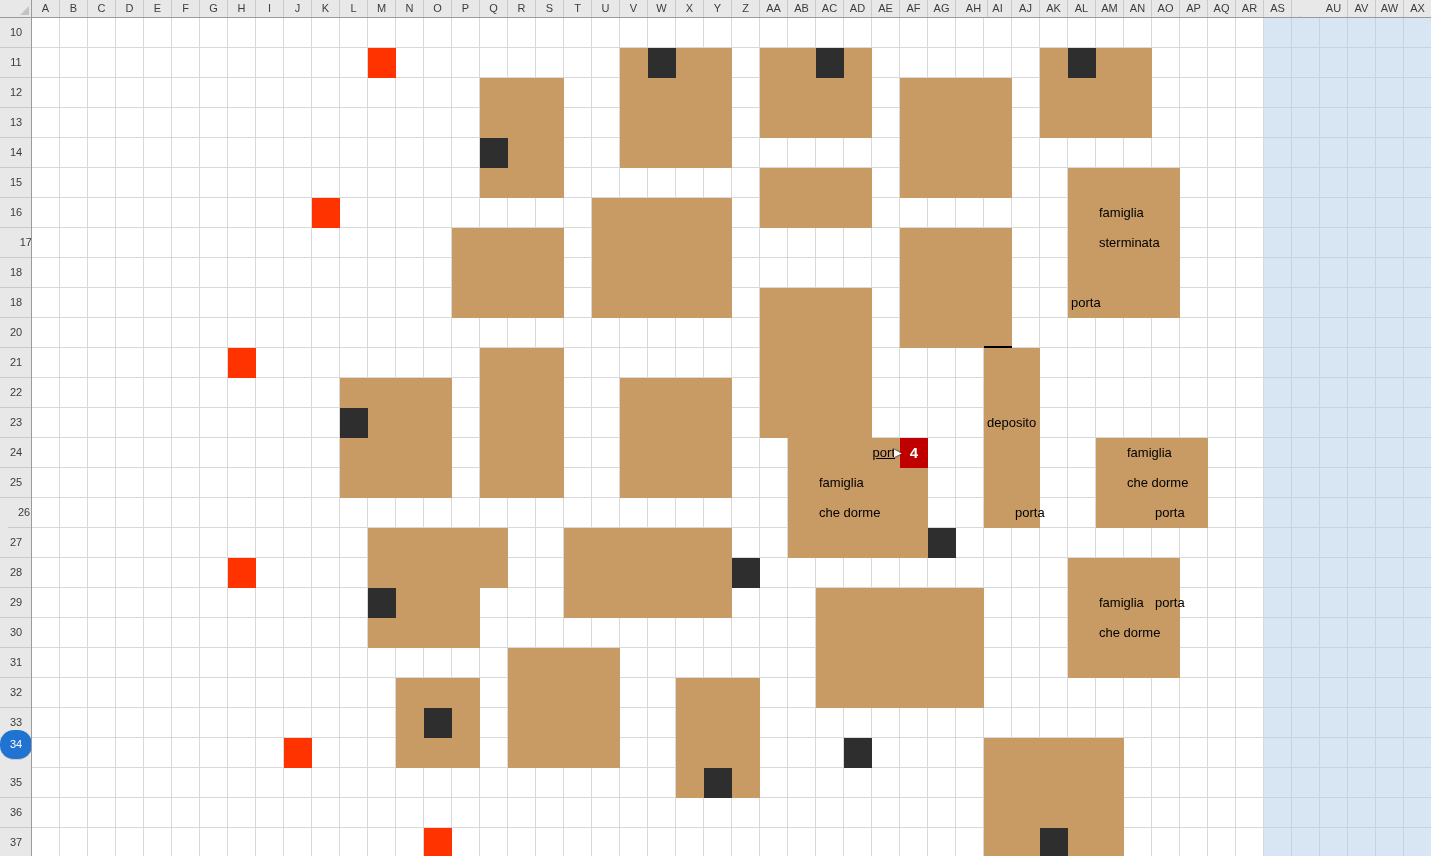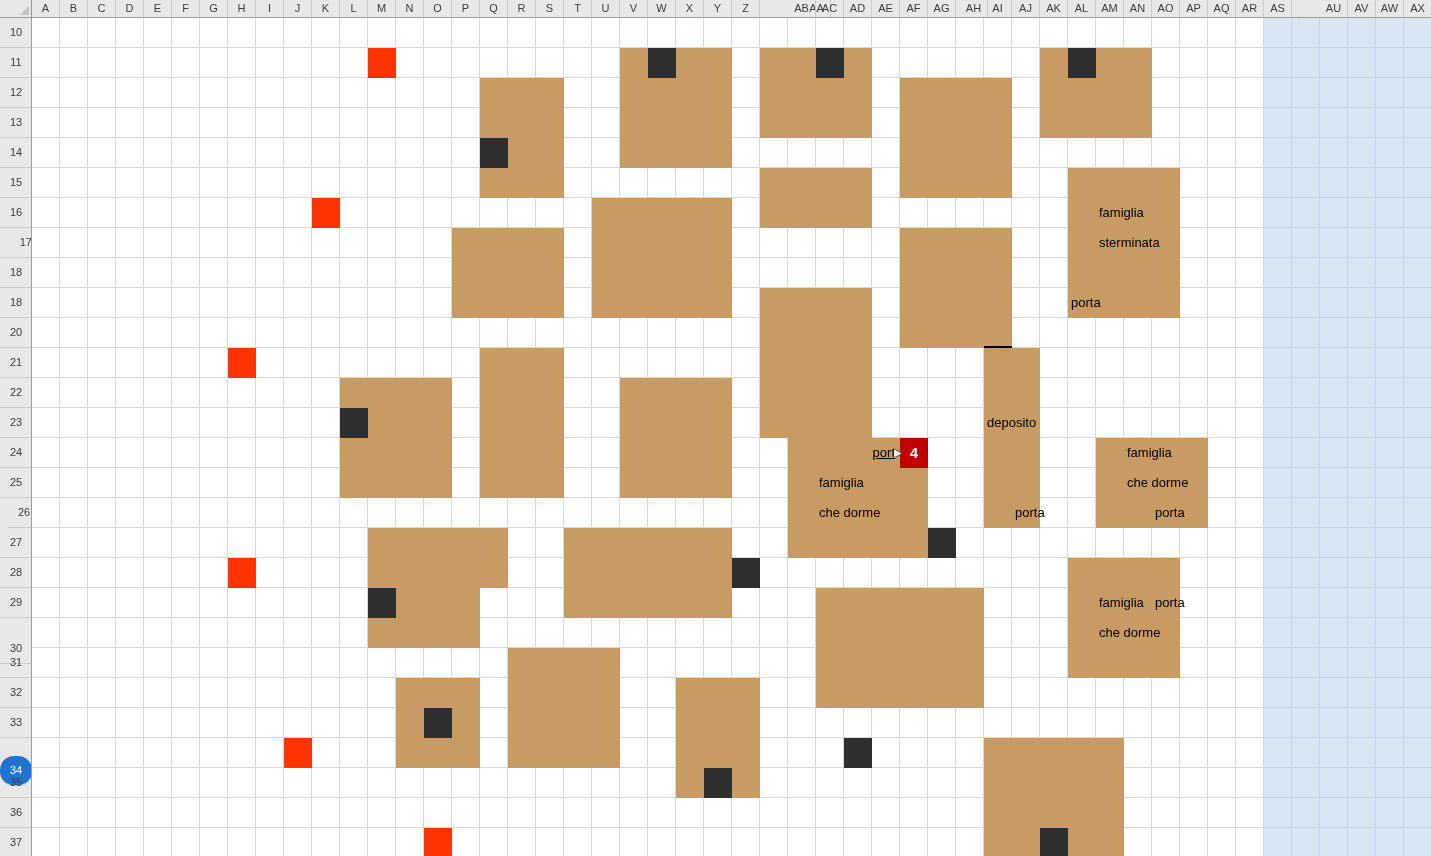--- a/index.html
+++ b/index.html
@@ -58,21 +58,21 @@
       <div class="col-h" style="left: 480px;">Q</div>
       <div class="col-h" style="left: 508px;">R</div>
       <div class="col-h" style="left: 536px;">S</div>
       <div class="col-h" style="left: 564px;">T</div>
       <div class="col-h" style="left: 592px;">U</div>
       <div class="col-h" style="left: 620px;">V</div>
       <div class="col-h" style="left: 648px;">W</div>
       <div class="col-h" style="left: 676px;">X</div>
       <div class="col-h" style="left: 704px;">Y</div>
       <div class="col-h" style="left: 732px;">Z</div>
-      <div class="col-h" style="left: 803px;">AA</div>
+      <div class="col-h" style="left: 760px;">AA</div>
       <div class="col-h" style="left: 788px;">AB</div>
       <div class="col-h" style="left: 816px;">AC</div>
       <div class="col-h" style="left: 844px;">AD</div>
       <div class="col-h" style="left: 872px;">AE</div>
       <div class="col-h" style="left: 900px;">AF</div>
       <div class="col-h" style="left: 928px;">AG</div>
       <div class="col-h" style="left: 960px;">AH</div>
       <div class="col-h" style="left: 984px;">AI</div>
       <div class="col-h" style="left: 1012px;">AJ</div>
       <div class="col-h" style="left: 1040px;">AK</div>
@@ -104,25 +104,25 @@
       <div class="row-h" style="top: 300px;">20</div>
       <div class="row-h" style="top: 330px;">21</div>
       <div class="row-h" style="top: 360px;">22</div>
       <div class="row-h" style="top: 390px;">23</div>
       <div class="row-h" style="top: 420px;">24</div>
       <div class="row-h" style="top: 450px;">25</div>
       <div class="row-h" style="top: 480px; margin-left: 8px;">26</div>
       <div class="row-h" style="top: 510px;">27</div>
       <div class="row-h" style="top: 540px;">28</div>
       <div class="row-h" style="top: 570px; text-align: center;">29</div>
-      <div class="row-h" style="top: 616px;">30</div>
+      <div class="row-h" style="top: 600px;">30</div>
       <div class="row-h" style="top: 630px;">31</div>
       <div class="row-h" style="top: 660px;">32</div>
       <div class="row-h" style="top: 690px;">33</div>
-      <div class="row-h sel" style="top: 738px; border-radius: 14px;">34</div>
+      <div class="row-h sel" style="top: 712px; border-radius: 14px;">34</div>
       <div class="row-h" style="top: 750px;">35</div>
       <div class="row-h" style="top: 780px;">36</div>
       <div class="row-h" style="top: 810px;">37</div>
     </div>
   <div id="sheet-body" style="background-image: repeating-linear-gradient(to right, transparent 0px, transparent 27px, rgb(217, 217, 217) 27px, rgb(217, 217, 217) 28px), repeating-linear-gradient(transparent 0px, transparent 29px, rgb(217, 217, 217) 29px, rgb(217, 217, 217) 30px);">
       <div class="cell" style="left: 1232px; top: 0px; width: 168px; height: 838px; background-color: rgb(216, 230, 243); background-image: repeating-linear-gradient(to right, transparent 0px, transparent 27px, rgb(194, 212, 230) 27px, rgb(194, 212, 230) 28px), repeating-linear-gradient(transparent 0px, transparent 29px, rgb(194, 212, 230) 29px, rgb(194, 212, 230) 30px);"></div>
       <div class="cell" style="left: 588px; top: 30px; width: 112px; height: 120px; background-color: rgb(200, 154, 100);"></div>
       <div class="cell" style="left: 728px; top: 30px; width: 112px; height: 90px; background-color: rgb(200, 154, 100);"></div>
       <div class="cell" style="left: 1008px; top: 30px; width: 112px; height: 90px; background-color: rgb(200, 154, 100);"></div>
       <div class="cell" style="left: 448px; top: 60px; width: 84px; height: 120px; background-color: rgb(200, 154, 100);"></div>

